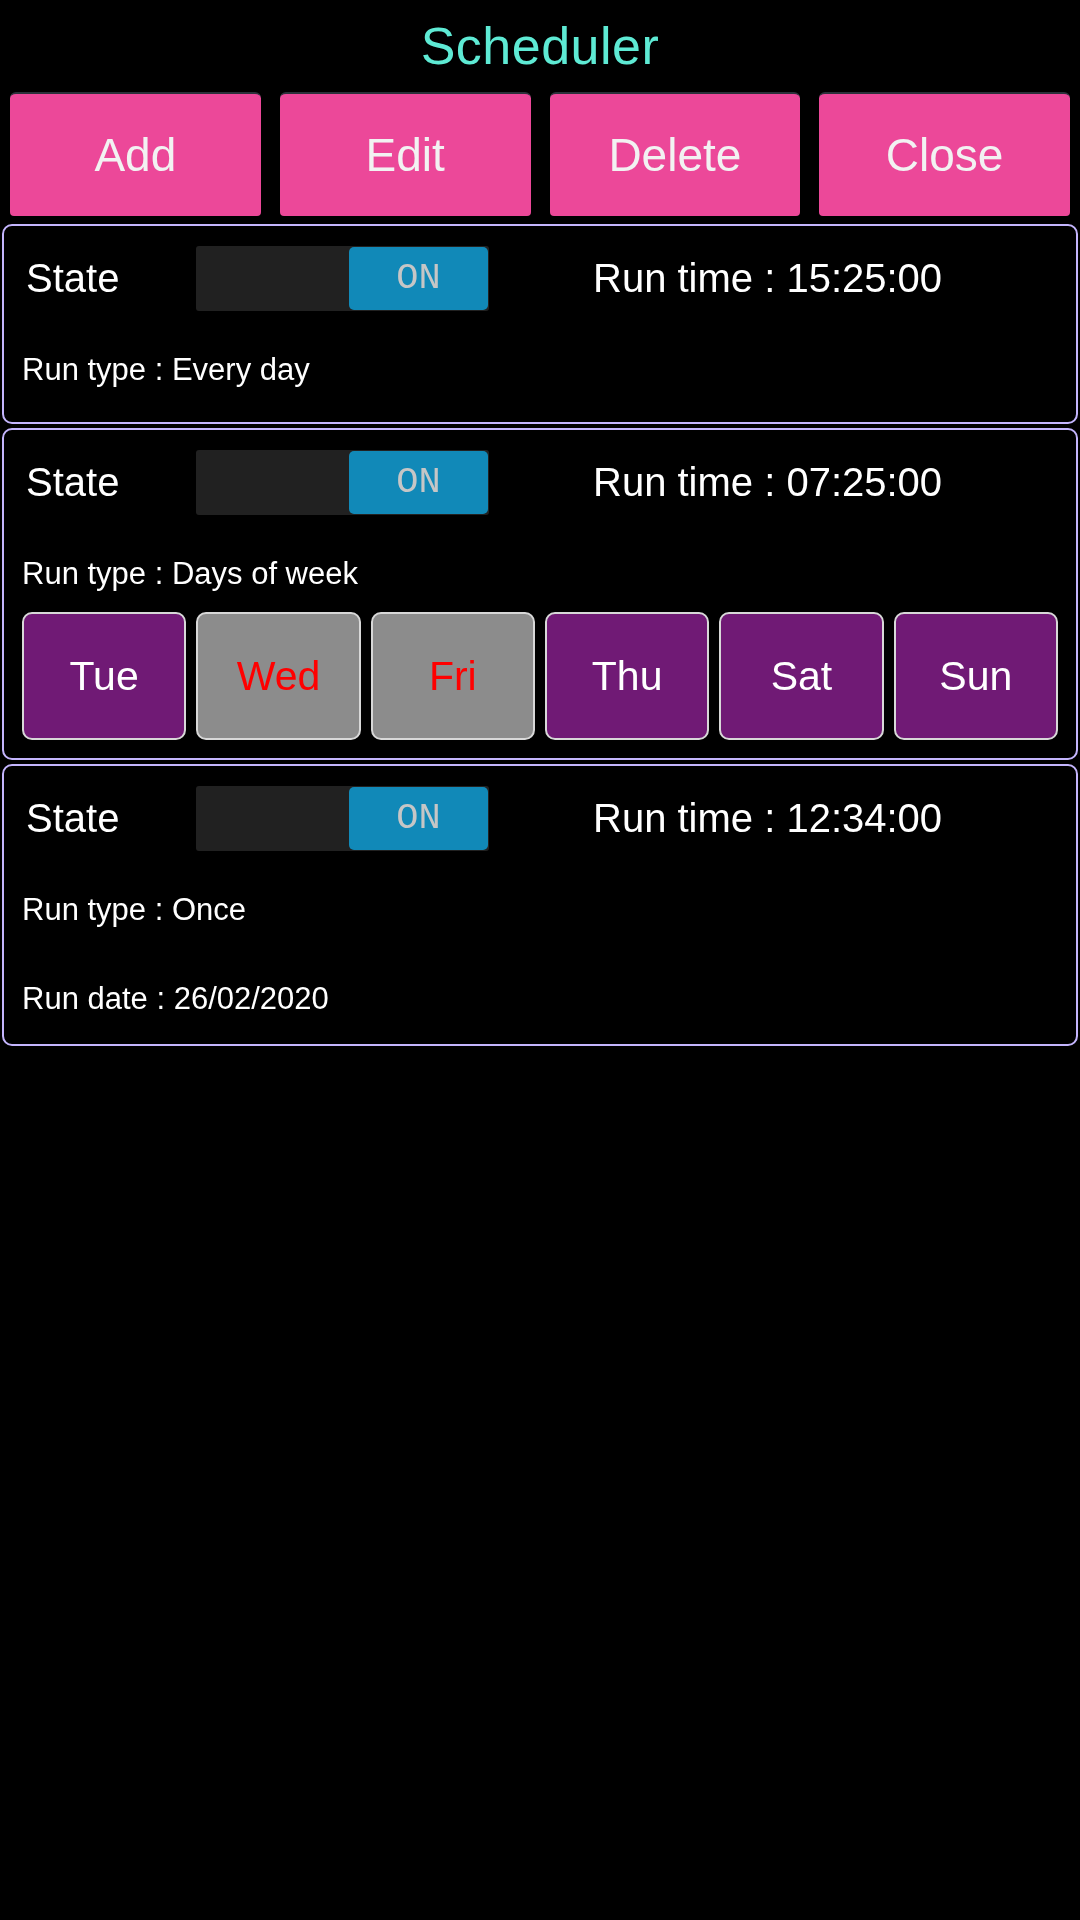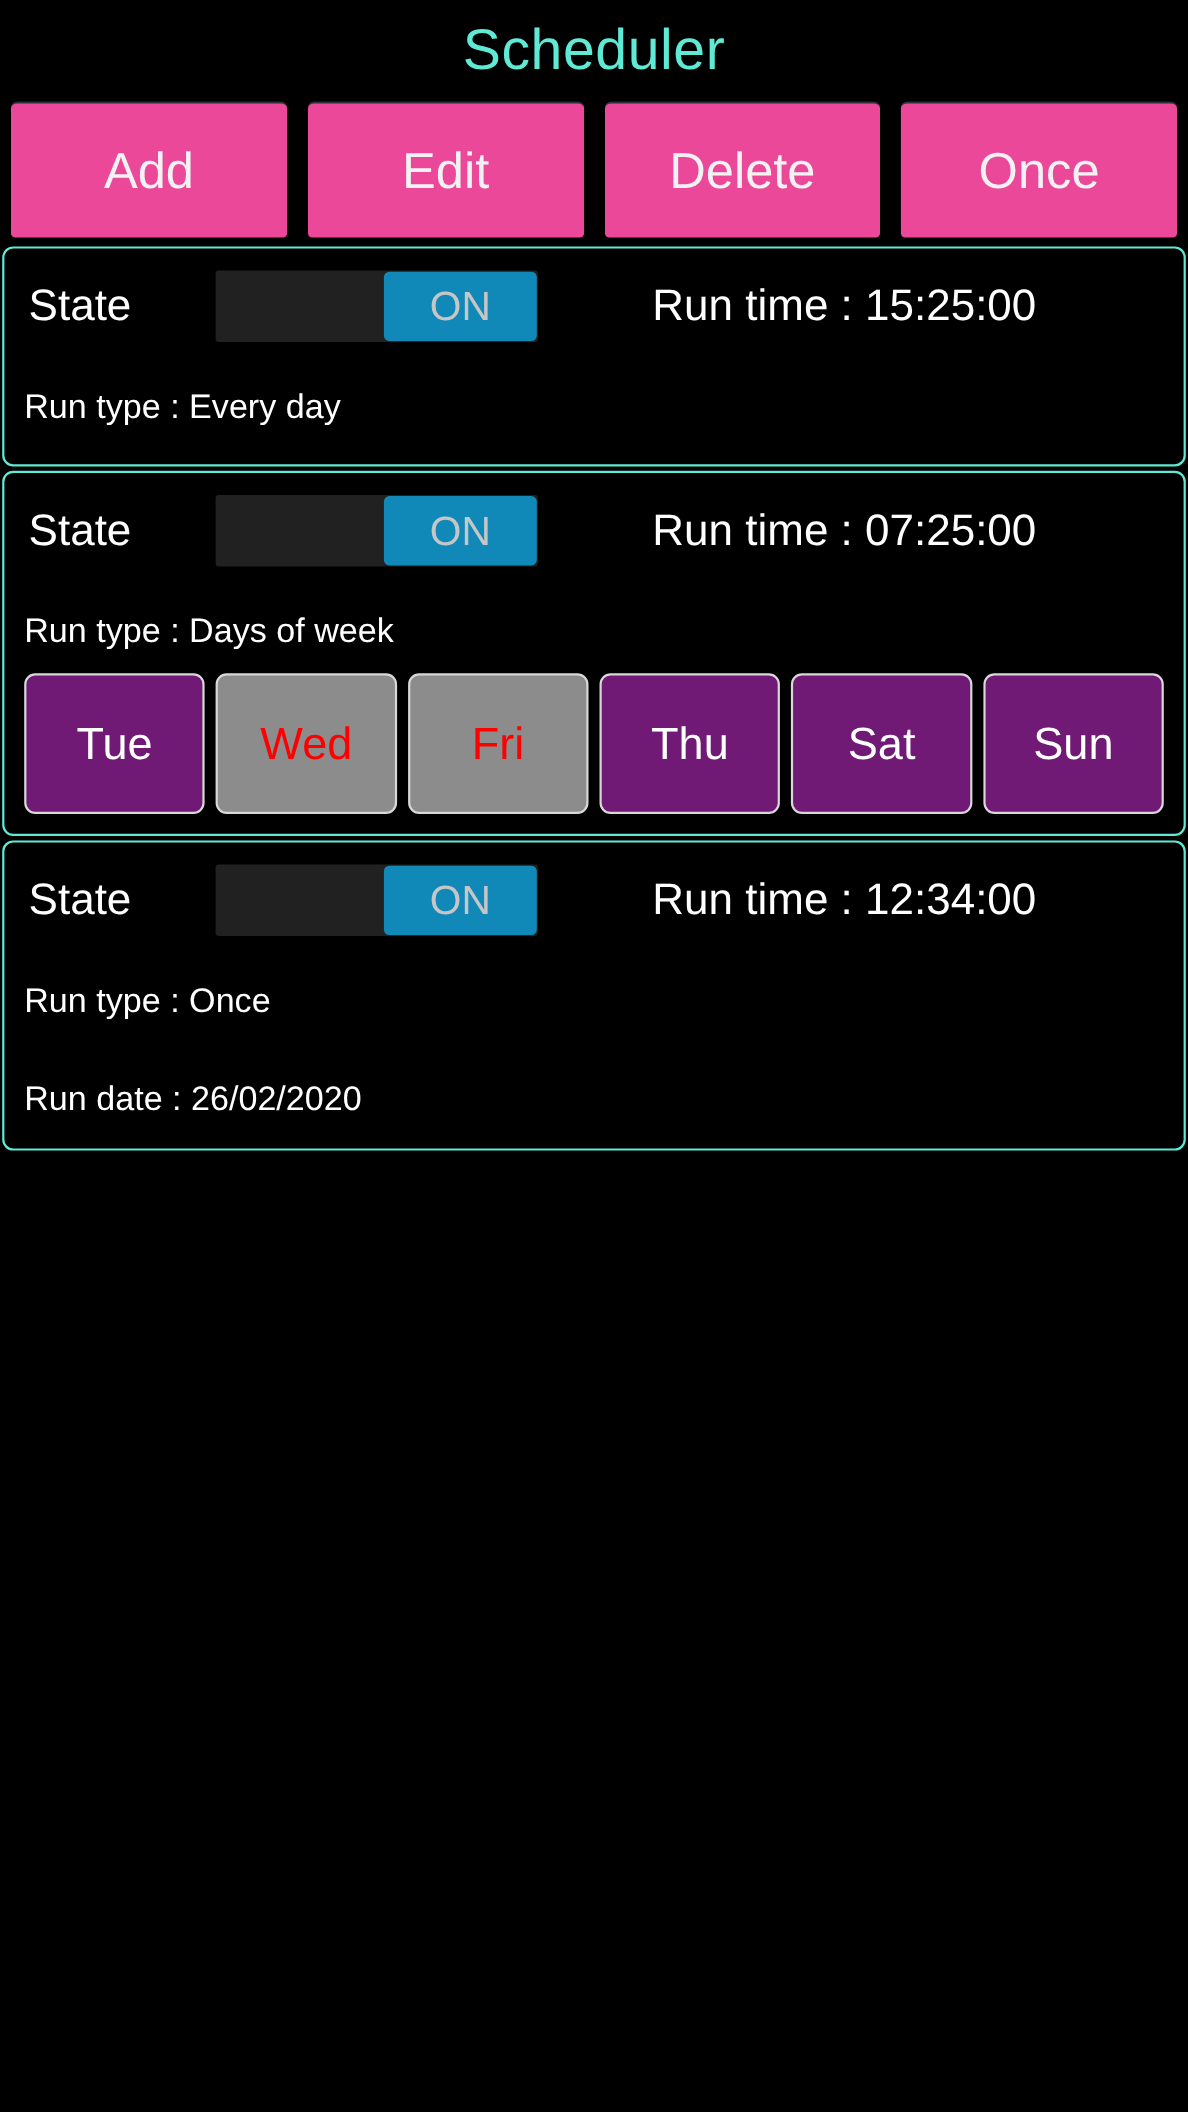--- a/index.html
+++ b/index.html
@@ -57,21 +57,21 @@
   
   .cards {
     margin-top: 8px;
     display: flex;
     flex-direction: column;
     gap: 4px;
   }
   .card {
     position: relative;
     background: #000000;
-    border: 2px solid #5eead4;
+    border: 2px solid #c4b5fd;
     border-radius: 10px;
     margin: 0 2px;
     padding: 0;
   }
 
   .row-state {
     display: flex;
     align-items: center;
     height: 104px;
     padding-left: 22px;
@@ -86,20 +86,21 @@
   
   .toggle {
     width: 293px;
     height: 65px;
     background: #212121;
     border-radius: 3px;
     position: relative;
     flex: 0 0 auto;
     cursor: pointer;
     overflow: hidden;
+    font-family: Liberation Mono, monospace;
   }
   .toggle-thumb {
     position: absolute;
     top: 1px;
     right: 1px;
     width: 139px;
     height: 63px;
     background: #1189b8;
     border-radius: 5px;
     display: flex;
@@ -157,21 +158,21 @@
 <div id="app">
 
   <div class="title-bar">
     <div class="title-text">Scheduler</div>
   </div>
 
   <div class="button-row" id="toolbar">
       <button class="top-button">Add</button>
       <button class="top-button">Edit</button>
       <button class="top-button">Delete</button>
-      <button class="top-button">Once</button>
+      <button class="top-button">Close</button>
     </div>
 
   <div class="cards" id="schedule-list">
       <div class="card">
         <div class="row-state">
           <div class="state-label">State</div>
           <div class="toggle">
             <div class="toggle-thumb">ON</div>
           </div>
           <div class="runtime-text">Run time : 15:25:00</div>

